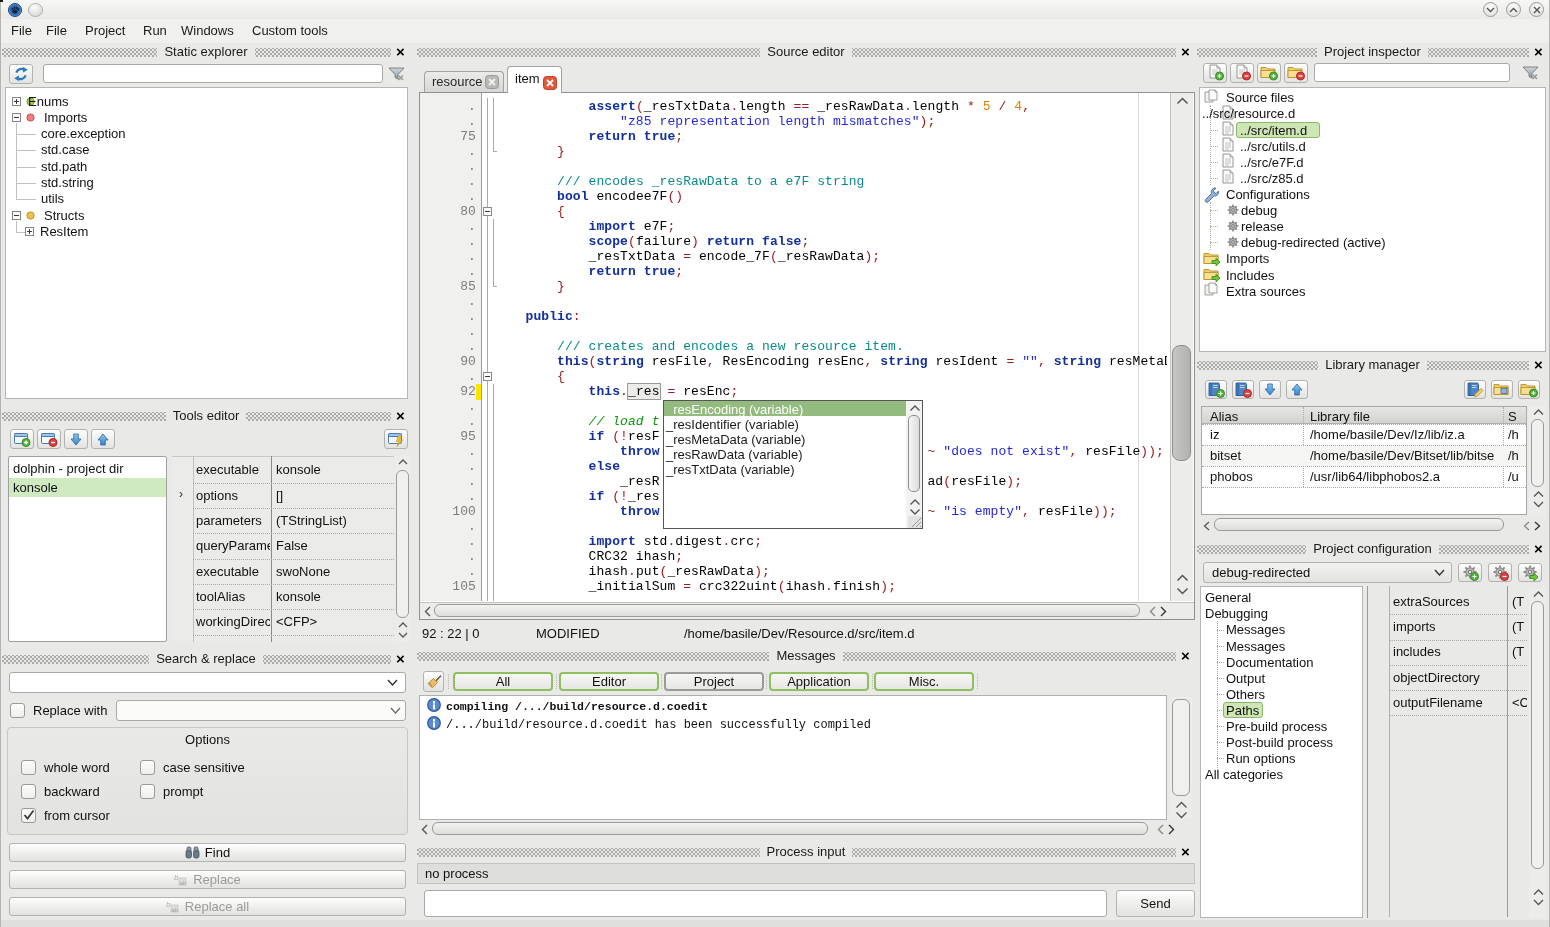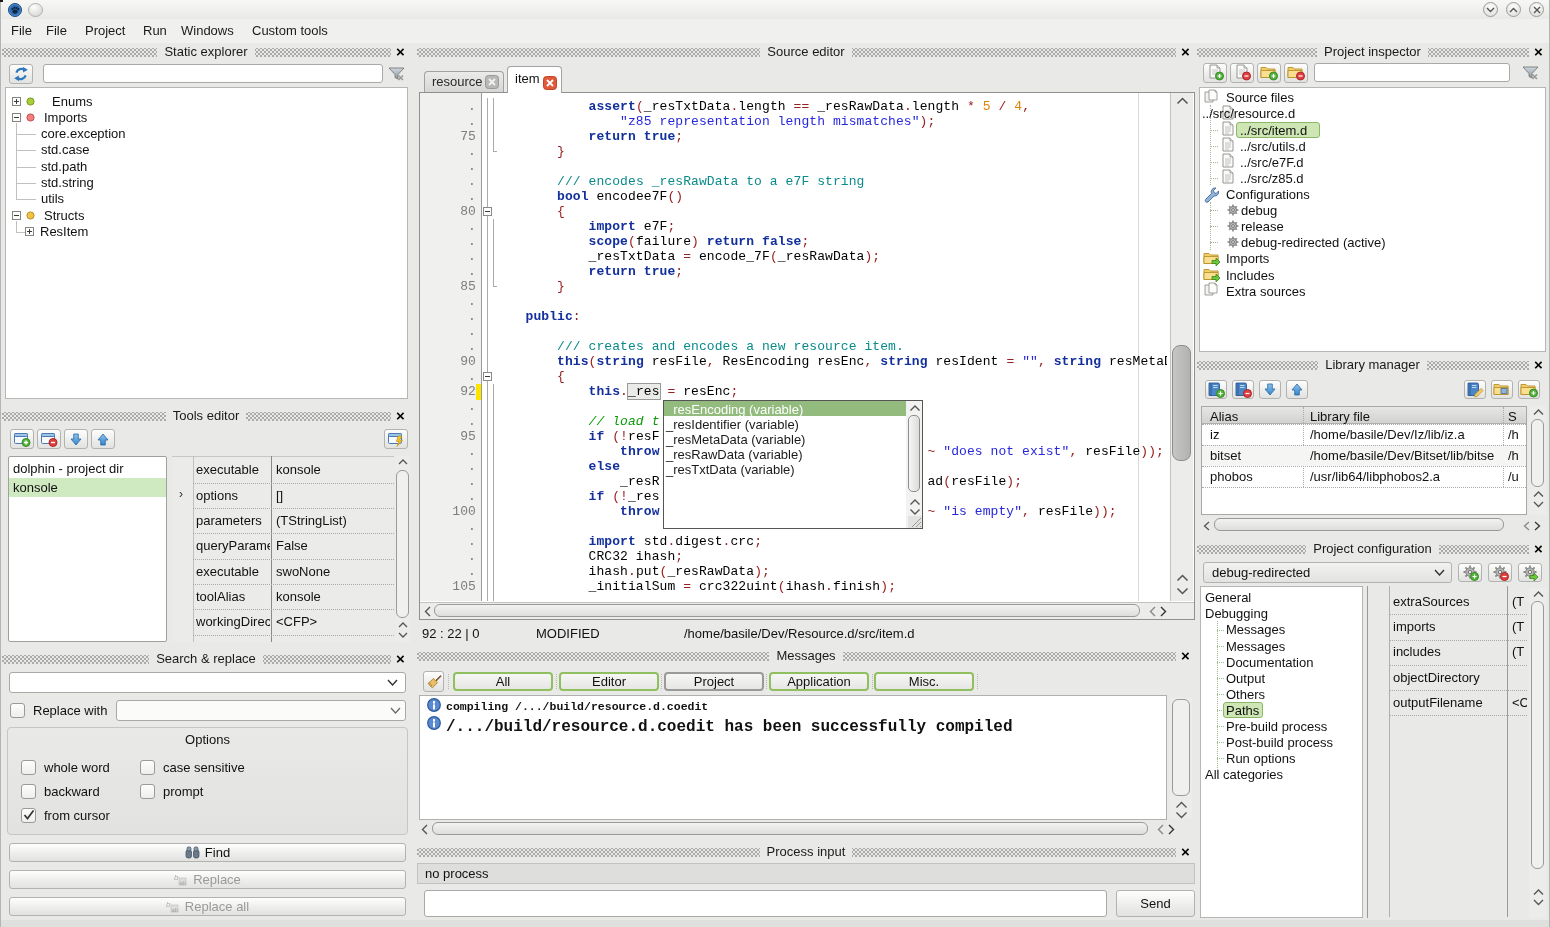--- a/index.html
+++ b/index.html
@@ -95,21 +95,21 @@
     <path d="M11.5 10.5 L16 15 M16 10.5 L11.5 15" stroke="#9a9a98" stroke-width="1.6"></path>
   </svg>
 <div class="white" style="left:5px;top:87px;width:403px;height:312px;border-color:#b6b6b4"></div>
 <svg class="abs" style="left:12px;top:97px" width="9" height="9">
     <rect x="0.5" y="0.5" width="8" height="8" fill="#fdfdfb" stroke="#848482"></rect>
     <path d="M2 4.5 L7 4.5 M4.5 2 L4.5 7" stroke="#3a3a38" stroke-width="1"></path>
   </svg>
 <svg class="abs" style="left:26px;top:97px" width="9" height="9">
     <circle cx="4.5" cy="4.5" r="3.6" fill="#a8cf3a" stroke="#7a9a20"></circle>
   </svg>
-<div class="lbl" style="left:52px;top:94px">Enums</div>
+<div class="lbl" style="left:28px;top:94px">Enums</div>
 <svg class="abs" style="left:12px;top:113px" width="9" height="9">
     <rect x="0.5" y="0.5" width="8" height="8" fill="#fdfdfb" stroke="#848482"></rect>
     <path d="M2 4.5 L7 4.5" stroke="#3a3a38" stroke-width="1"></path>
   </svg>
 <svg class="abs" style="left:26px;top:113px" width="9" height="9">
     <circle cx="4.5" cy="4.5" r="3.6" fill="#f47e7e" stroke="#c05050"></circle>
   </svg>
 <div class="lbl" style="left:44px;top:110px">Imports</div>
 <div class="abs" style="left:16px;top:123px;width:1px;height:77px;background:#c0c0be"></div>
 <div class="abs" style="left:16px;top:134px;width:20px;height:1px;background:#c0c0be"></div>
@@ -485,21 +485,21 @@
     <circle cx="7" cy="7" r="6.3" fill="#5c8ad0" stroke="#2a5a9c" stroke-width="1.2"></circle>
     <rect x="6" y="3" width="2" height="2.6" fill="#fff"></rect>
     <rect x="6" y="6.4" width="2" height="5" fill="#fff"></rect>
   </svg>
 <div class="lbl mono" style="left:446px;top:700px;font-weight:bold;font-size:11.5px">compiling /.../build/resource.d.coedit</div>
 <svg class="abs" style="left:427px;top:716px" width="14" height="14">
     <circle cx="7" cy="7" r="6.3" fill="#5c8ad0" stroke="#2a5a9c" stroke-width="1.2"></circle>
     <rect x="6" y="3" width="2" height="2.6" fill="#fff"></rect>
     <rect x="6" y="6.4" width="2" height="5" fill="#fff"></rect>
   </svg>
-<div class="lbl mono" style="left:446px;top:718px;font-weight:bold;font-size:16px">/.../build/resource.d.coedit has been successfully compiled</div>
+<div class="lbl mono" style="left:446px;top:718px;font-weight:normal;font-size:12px">/.../build/resource.d.coedit has been successfully compiled</div>
 <div class="sb" style="left:1170px;top:697px;width:22px;height:121px"></div>
 <div class="sbt" style="left:1172px;top:699px;width:18px;height:97px;background:#f0f0ee"></div>
 <div class="chv" style="left:1174px;top:800px;width:15px;height:9px">
     <svg width="13" height="8">
       <path d="M1.5 6.5 L6.5 1.5 L11.5 6.5" stroke="#555" stroke-width="1.4" fill="none"></path>
     </svg>
   </div>
 <div class="chv" style="left:1174px;top:810px;width:15px;height:9px">
     <svg width="13" height="8">
       <path d="M1.5 1.5 L6.5 6.5 L11.5 1.5" stroke="#555" stroke-width="1.4" fill="none"></path>

